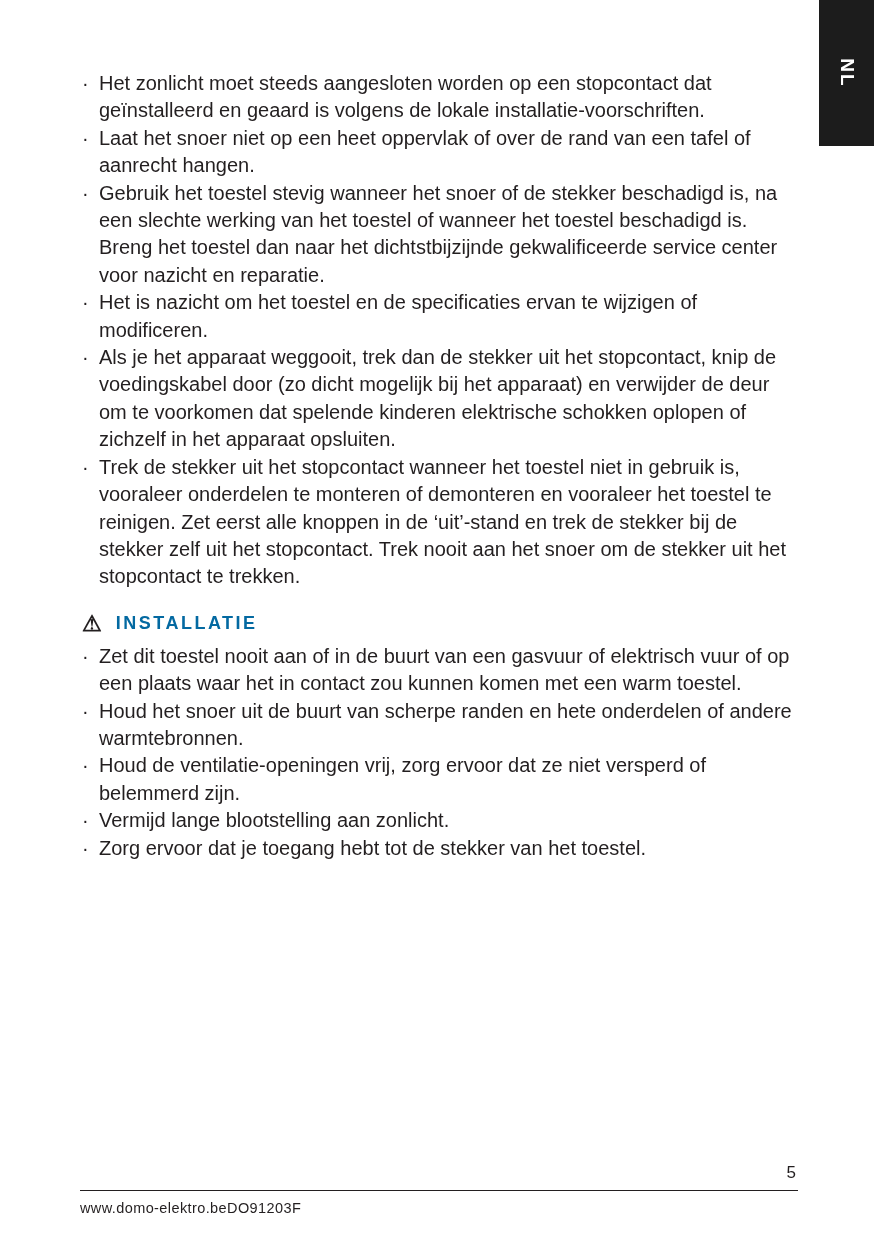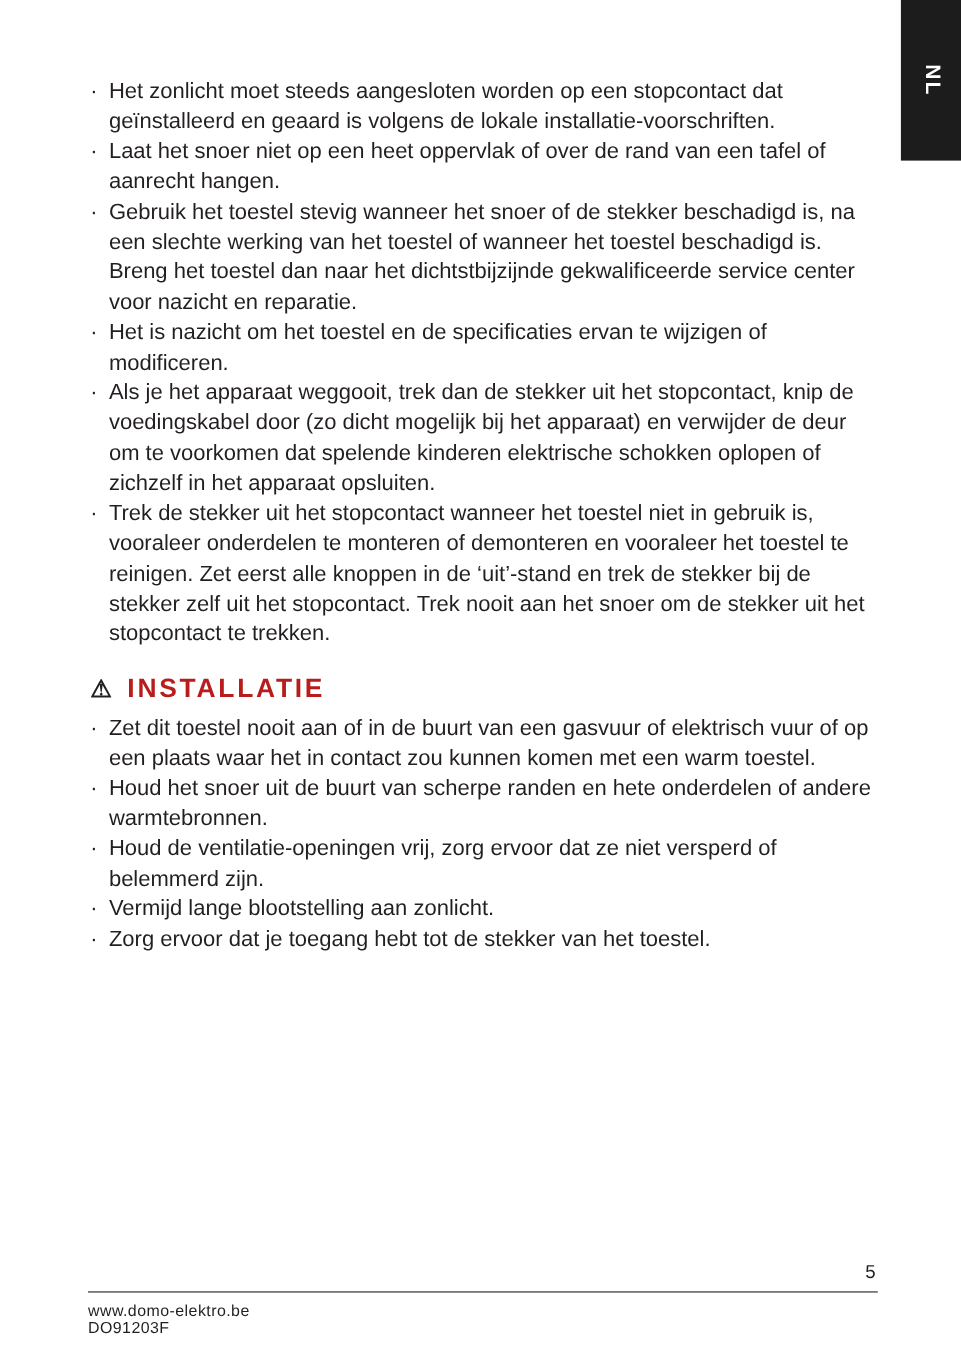--- a/index.html
+++ b/index.html
@@ -65,23 +65,23 @@
     align-items: center;
     gap: 14px;
     margin: 22px 0 8px 2px;
   }
   .warn-icon {
     font-size: 22px;
     line-height: 1;
     color: #231f20;
   }
   .heading-text {
-    font-size: 24px;
+    font-size: 18px;
     font-weight: bold;
-    color: #b91c1c;
+    color: #0369a1;
     letter-spacing: 2.5px;
   }
 
   
   .footer {
     position: absolute;
     left: 80px;
     right: 76px;
     bottom: 24px;
   }
@@ -96,21 +96,20 @@
     border-top: 1px solid #231f20;
     height: 0;
   }
   .footer-row {
     display: flex;
     align-items: baseline;
     padding-top: 9px;
     font-size: 14.5px;
     letter-spacing: 0.4px;
     color: #231f20;
-    flex-direction: column;
   }
 </style>
 </head>
 <body>
 
 <div class="lang-tab">
   <span class="lang-text">NL</span>
 </div>
 
 <main class="content">

